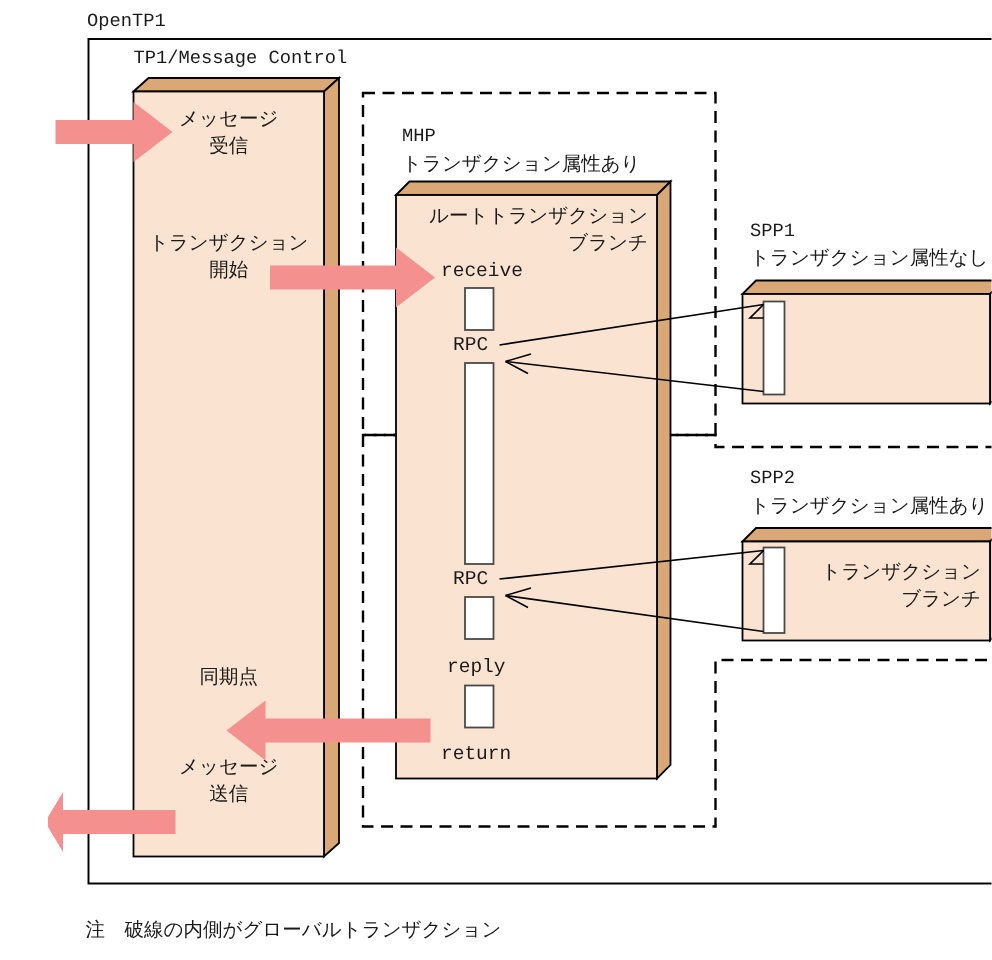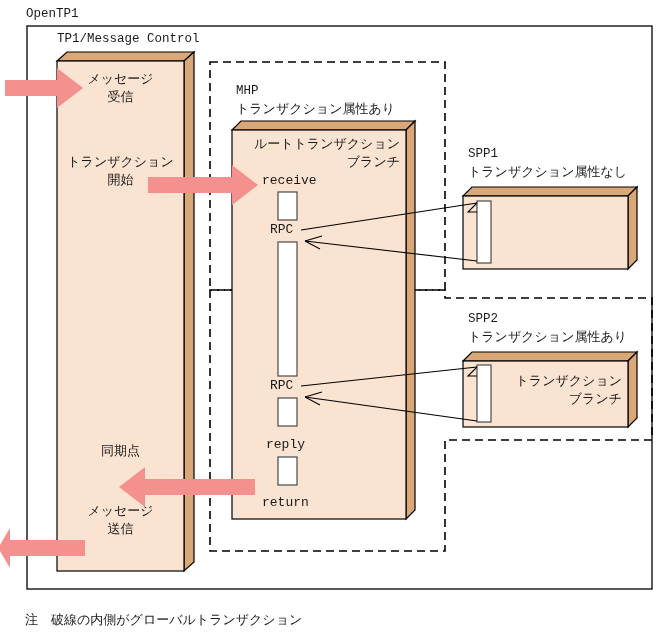--- a/index.html
+++ b/index.html
@@ -10,20 +10,21 @@
   body {
     width: 661px;
     height: 640px;
     font-family: "Liberation Sans", sans-serif;
     overflow: hidden;
   }
   #diagram-root {
     position: relative;
     width: 523px;
     height: 640px;
+    padding-left: 32px;
   }
   svg#diagram {
     display: block;
     width: 661px;
     height: 640px;
   }
   text {
     fill: #1a1a1a;
     font-family: "Liberation Sans", sans-serif;
   }

